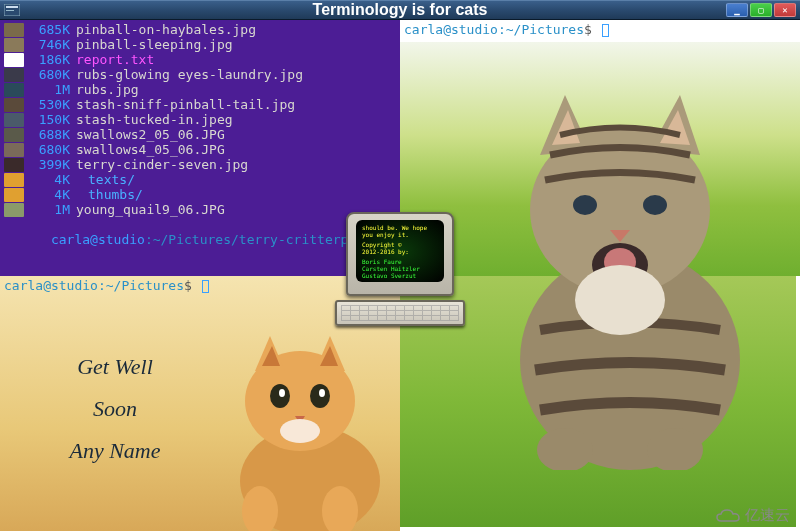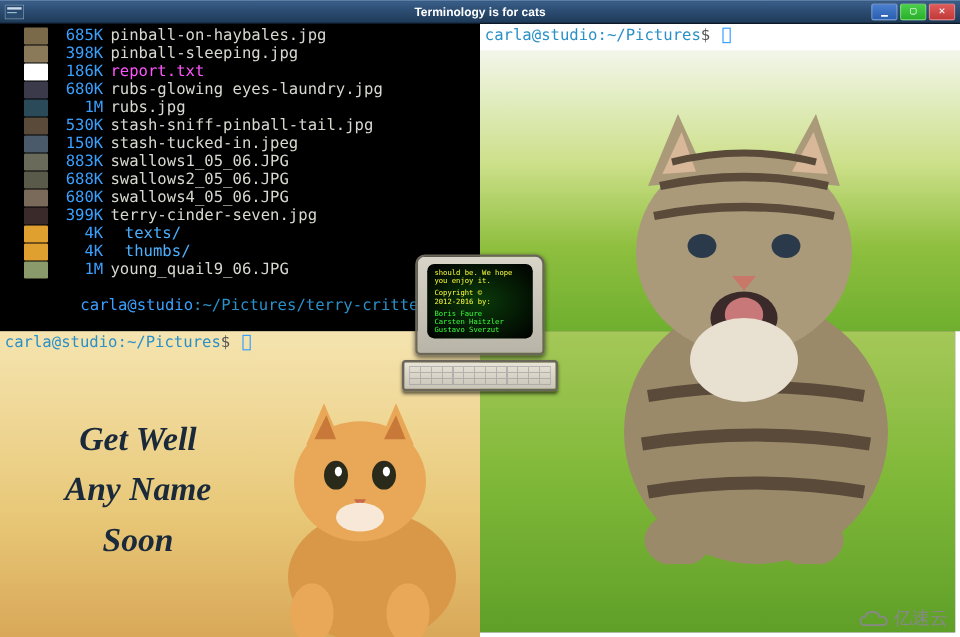--- a/index.html
+++ b/index.html
@@ -27,21 +27,21 @@
     left: 4px;
     width: 16px;
     height: 14px;
     display: flex;
     align-items: center;
     justify-content: center;
   }
   .title-text {
     color: #fff;
     font-weight: bold;
-    font-size: 10px;
+    font-size: 16px;
     font-family: sans-serif;
   }
   .titlebar-controls {
     position: absolute;
     right: 4px;
     display: flex;
     gap: 2px;
   }
   .winbtn {
     width: 22px;
@@ -63,22 +63,22 @@
     position: relative;
     width: 800px;
     height: 511px;
   }
 
   
   .pane-tl {
     position: absolute;
     left: 0; top: 0;
     width: 400px; height: 256px;
-    background: #000000;
-    padding: 2px 20px;
+    background: #4c1d95;
+    padding: 2px 4px;
     overflow: hidden;
   }
   .file-row {
     display: flex;
     align-items: center;
     height: 15px;
     line-height: 15px;
     white-space: pre;
   }
   .thumb {
@@ -145,23 +145,23 @@
     color: #2a90c8;
     padding: 2px 4px;
     font-size: 13px;
   }
   .getwell {
     position: absolute;
     left: 30px;
     top: 70px;
     font-family: "Brush Script MT", cursive;
     font-style: italic;
-    font-weight: bold;
+    font-weight: normal;
     color: #1a2a3a;
-    font-size: 28px;
+    font-size: 22px;
     line-height: 42px;
     text-align: center;
     width: 170px;
   }
   .kitten-orange {
     position: absolute;
     right: 10px;
     bottom: 0;
     width: 190px;
     height: 210px;
@@ -271,27 +271,26 @@
     <div class="winbtn max">▢</div>
     <div class="winbtn close">✕</div>
   </div>
 </div>
 
 <div class="workspace">
 
   <div class="pane-tl">
     <div id="file-list">
         <div class="file-row"><div class="thumb" style="background: rgb(122, 106, 74);"></div><span class="size">685K</span><span class="fname">pinball-on-haybales.jpg</span></div>
-        <div class="file-row"><div class="thumb" style="background: rgb(138, 122, 90);"></div><span class="size">398K</span><span class="fname">pinball-sleeping.jpg</span></div>
+        <div class="file-row"><div class="thumb" style="background: rgb(138, 122, 90);"></div><span class="size">746K</span><span class="fname">pinball-sleeping.jpg</span></div>
         <div class="file-row"><div class="thumb" style="background: rgb(255, 255, 255);"></div><span class="size">186K</span><span class="fname highlight">report.txt</span></div>
         <div class="file-row"><div class="thumb" style="background: rgb(58, 58, 74);"></div><span class="size">680K</span><span class="fname">rubs-glowing eyes-laundry.jpg</span></div>
         <div class="file-row"><div class="thumb" style="background: rgb(42, 74, 90);"></div><span class="size">1M</span><span class="fname">rubs.jpg</span></div>
         <div class="file-row"><div class="thumb" style="background: rgb(90, 74, 58);"></div><span class="size">530K</span><span class="fname">stash-sniff-pinball-tail.jpg</span></div>
         <div class="file-row"><div class="thumb" style="background: rgb(74, 90, 106);"></div><span class="size">150K</span><span class="fname">stash-tucked-in.jpeg</span></div>
-        <div class="file-row"><div class="thumb" style="background: rgb(106, 106, 90);"></div><span class="size">883K</span><span class="fname">swallows1_05_06.JPG</span></div>
         <div class="file-row"><div class="thumb" style="background: rgb(90, 90, 74);"></div><span class="size">688K</span><span class="fname">swallows2_05_06.JPG</span></div>
         <div class="file-row"><div class="thumb" style="background: rgb(122, 106, 90);"></div><span class="size">680K</span><span class="fname">swallows4_05_06.JPG</span></div>
         <div class="file-row"><div class="thumb" style="background: rgb(58, 42, 42);"></div><span class="size">399K</span><span class="fname">terry-cinder-seven.jpg</span></div>
         <div class="file-row"><div class="thumb" style="background: rgb(224, 160, 48);"></div><span class="size">4K</span><span class="fname dir">texts/</span></div>
         <div class="file-row"><div class="thumb" style="background: rgb(224, 160, 48);"></div><span class="size">4K</span><span class="fname dir">thumbs/</span></div>
         <div class="file-row"><div class="thumb" style="background: rgb(138, 154, 106);"></div><span class="size">1M</span><span class="fname">young_quail9_06.JPG</span></div>
       </div>
     <div class="prompt-line">
       <span>carla@studio</span><span class="prompt-path">:</span><span class="prompt-path">~/Pictures/terry-critterpics</span><span class="prompt-dollar">$</span><span class="cursor"></span>
     </div>
@@ -303,22 +302,22 @@
     </div>
     <div class="green-bg"></div>
   </div>
 
   <div class="pane-bl">
     <div class="termline">
       <span>carla@studio</span><span>:</span><span>~/Pictures</span><span style="color:#555">$</span> <span class="cursor"></span>
     </div>
     <div class="getwell">
       <div>Get Well</div>
+      <div>Soon</div>
       <div>Any Name</div>
-      <div>Soon</div>
     </div>
     <svg class="kitten-orange" viewBox="0 0 190 210">
       <ellipse cx="110" cy="160" rx="70" ry="55" fill="#d89848"></ellipse>
       <ellipse cx="100" cy="80" rx="55" ry="50" fill="#e8a858"></ellipse>
       <path d="M55 50 L70 15 L85 50 Z" fill="#e8a858"></path>
       <path d="M115 50 L130 15 L145 50 Z" fill="#e8a858"></path>
       <path d="M62 45 L72 25 L80 45 Z" fill="#c87838"></path>
       <path d="M120 45 L130 25 L138 45 Z" fill="#c87838"></path>
       <ellipse cx="80" cy="75" rx="10" ry="12" fill="#2a2a1a"></ellipse>
       <ellipse cx="120" cy="75" rx="10" ry="12" fill="#2a2a1a"></ellipse>

